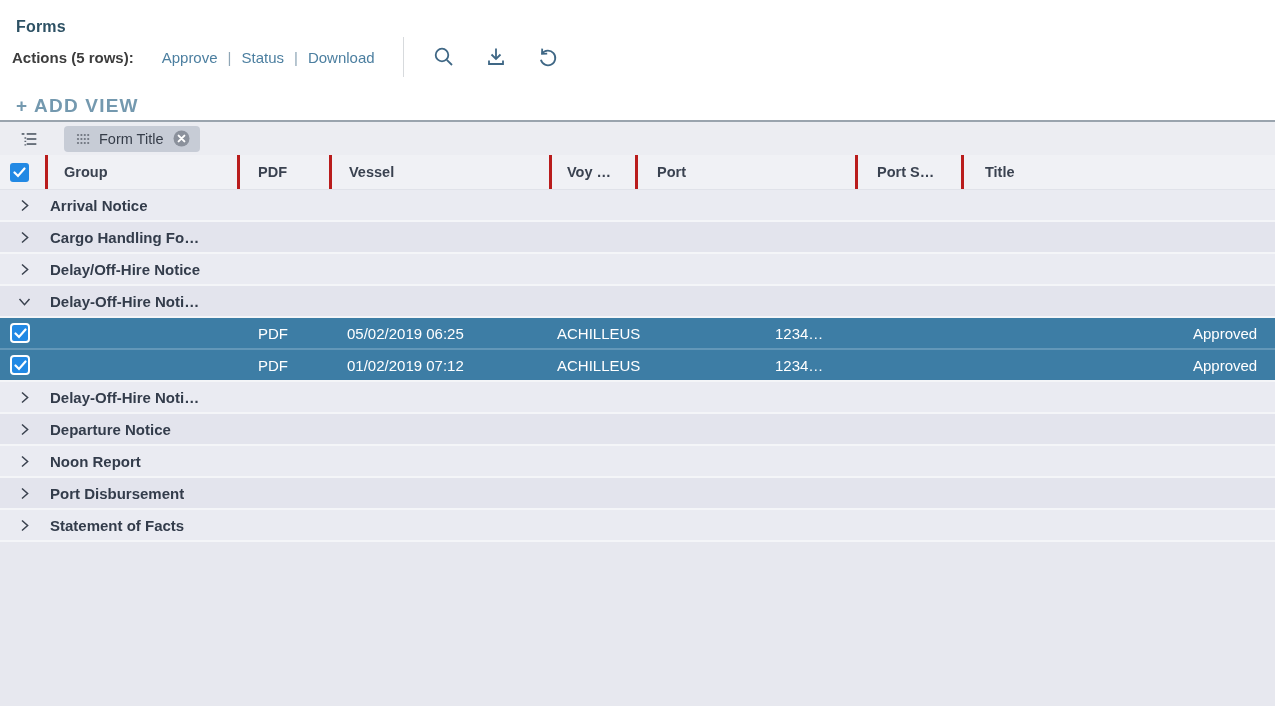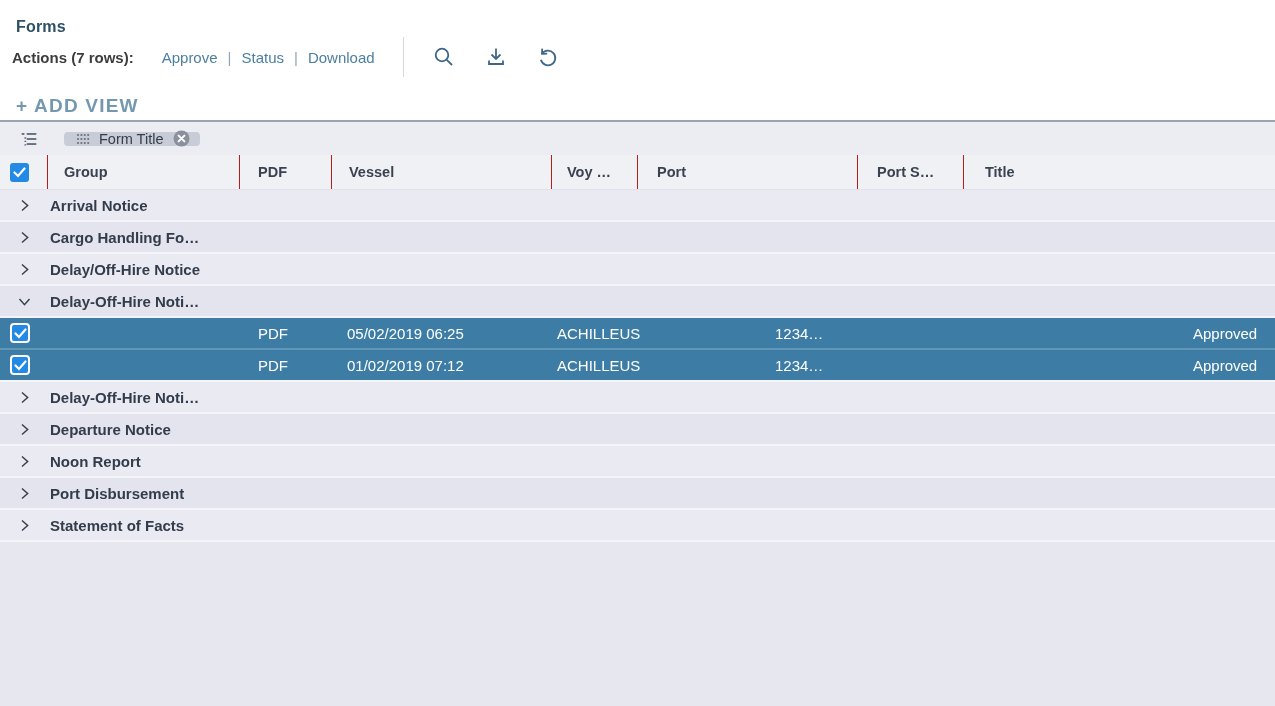--- a/index.html
+++ b/index.html
@@ -46,37 +46,37 @@
   }
   .group-bar{
     height:33px;flex:0 0 33px;background:#ecedf2;
     display:flex;align-items:center;
   }
   .groupby-btn{
     width:30px;height:26px;margin-left:14px;border:0;background:none;padding:0;
     color:#5b6470;cursor:pointer;display:inline-flex;align-items:center;justify-content:center;
   }
   .chip{
-    margin-left:20px;height:14px;padding:0 10px 0 12px;border-radius:4px;
+    margin-left:20px;height:26px;padding:0 10px 0 12px;border-radius:4px;
     background:#c7ccd6;display:inline-flex;align-items:center;cursor:pointer;
   }
   .chip-dots{color:#6d737d;margin-right:9px;display:inline-flex;}
   .chip-label{font-size:14.5px;color:#363d49;}
   .chip-close{
     width:17px;height:17px;margin-left:10px;display:inline-flex;cursor:pointer;
   }
   
   .hrow{
     height:34px;flex:0 0 34px;background:#f0f1f5;
     display:flex;align-items:stretch;border-bottom:1px solid #e0e2e9;
   }
   .hcell{
     box-sizing:border-box;display:flex;align-items:center;
     padding-left:16px;font-size:14.5px;font-weight:bold;color:#3a4250;
-    border-right:1px solid #b91c1c;overflow:hidden;white-space:nowrap;
+    border-right:3px solid #b91c1c;overflow:hidden;white-space:nowrap;
     cursor:pointer;
   }
   .hcell:last-child{border-right:0;}
   
   .c-select{flex:0 0 48px;width:48px;padding-left:0;}
   .c-group{flex:0 0 192px;}
   .c-pdf{flex:0 0 92px;padding-left:18px;}
   .c-effective{flex:0 0 208px;padding-left:15px;}
   .c-vessel{flex:0 0 220px;padding-left:17px;}
   .c-voyage{flex:0 0 86px;padding-left:15px;}
@@ -120,21 +120,21 @@
     height:100%;
   }
   .pdf-link{color:#ffffff;text-decoration:none;cursor:pointer;}
 </style>
 </head>
 <body>
 
 <h1 class="page-title">Forms</h1>
 
 <div class="actions-bar">
-  <span class="actions-label">Actions (7 rows):</span>
+  <span class="actions-label">Actions (5 rows):</span>
   <a class="action-link">Approve</a>
   <span class="action-sep">|</span>
   <a class="action-link">Status</a>
   <span class="action-sep">|</span>
   <a class="action-link">Download</a>
   <span class="vdiv"></span>
   <button class="icon-btn">
     <svg width="24" height="24" viewBox="0 0 24 24" fill="none" stroke="currentColor" stroke-width="1.8">
       <circle cx="10" cy="10" r="6.3"></circle>
       <line x1="14.8" y1="14.8" x2="20" y2="20"></line>

